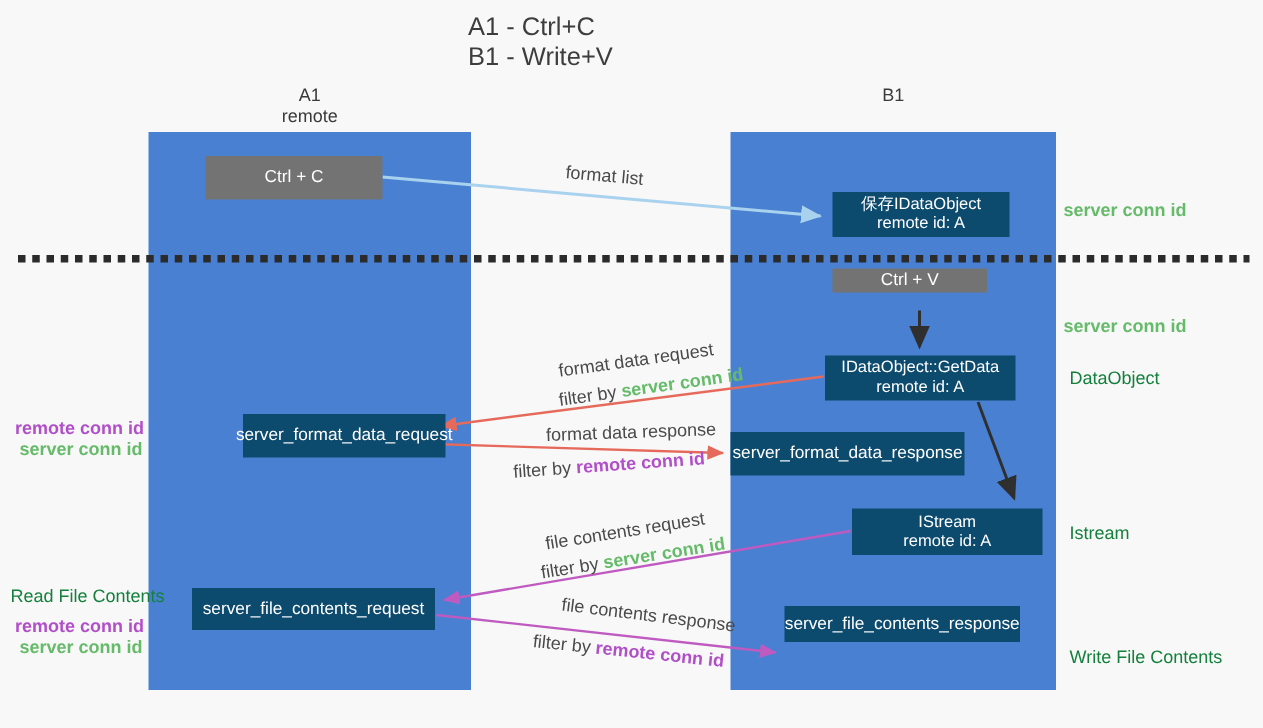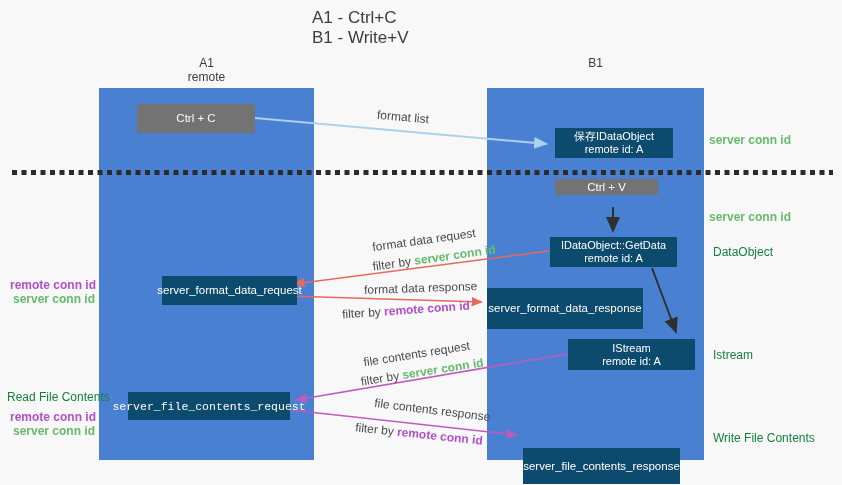--- a/index.html
+++ b/index.html
@@ -99,34 +99,34 @@
 
   <div class="box orange" style="left:550px;top:237px;width:127px;height:30px;">
     <div>IDataObject::GetData</div>
     <div>remote id: A</div>
   </div>
 
   <div class="box orange single" style="left:130px;top:276px;width:135px;height:29px;margin-left:32px;">
     <div>server_format_data_request</div>
   </div>
 
-  <div class="box orange single" style="left:487px;top:288px;width:156px;height:41px;align-items:center;">
+  <div class="box orange single" style="left:487px;top:288px;width:156px;height:29px;align-items:center;">
     <div>server_format_data_response</div>
   </div>
 
   <div class="box orange" style="left:568px;top:339px;width:127px;height:31px;">
     <div>IStream</div>
     <div>remote id: A</div>
   </div>
 
-  <div class="box orange single" style="left:128px;top:392px;width:162px;height:28px;font-family:Liberation Mono, monospace;">
+  <div class="box orange single" style="left:128px;top:392px;width:162px;height:28px;">
     <div>server_file_contents_request</div>
   </div>
 
-  <div class="box orange single" style="left:523px;top:448px;width:157px;height:36px;">
+  <div class="box orange single" style="left:523px;top:404px;width:157px;height:24px;">
     <div>server_file_contents_response</div>
   </div>
 
   <div class="side-label green-text" style="left:709px;top:133px;">server conn id</div>
   <div class="side-label green-text" style="left:709px;top:210px;">server conn id</div>
   <div class="side-label" style="left:713px;top:245px;">DataObject</div>
   <div class="side-label" style="left:713px;top:348px;">Istream</div>
   <div class="side-label" style="left:713px;top:431px;">Write File Contents</div>
 
   <div class="side-label right-align purple-text" style="left:10px;top:278px;width:85px;">remote conn id</div>

